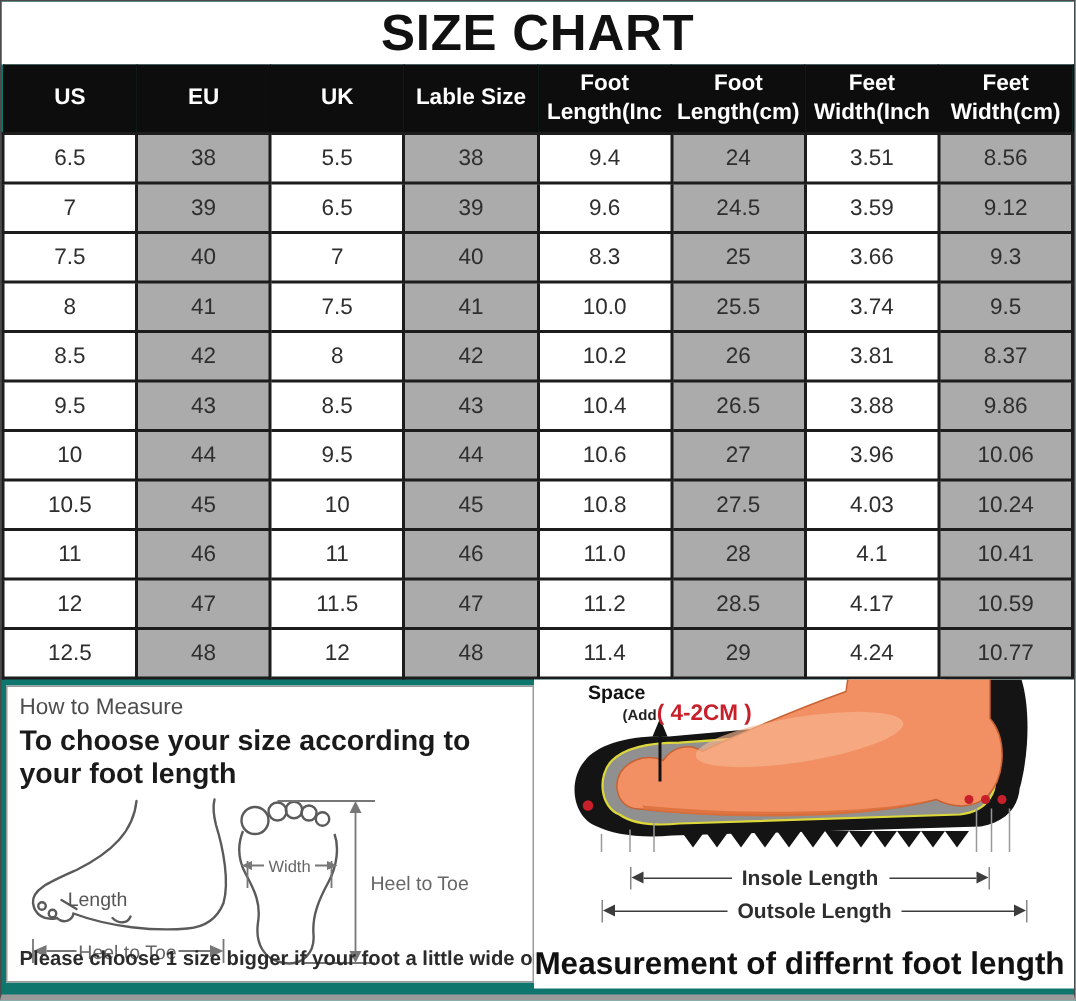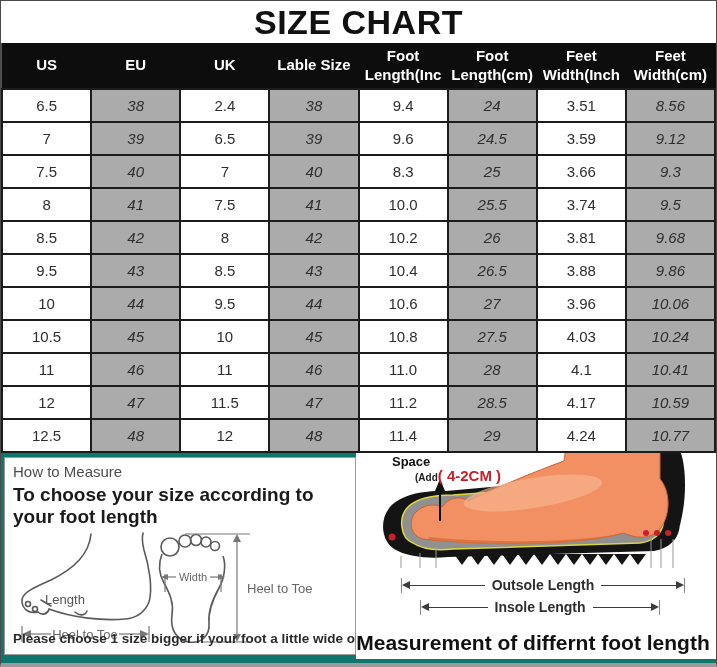--- a/index.html
+++ b/index.html
@@ -17,21 +17,21 @@
   table.size { width:100%; border-collapse:collapse; table-layout:fixed; }
   table.size th {
     background:#0d0d0d; color:#fff; font-size:15px; font-weight:bold;
     height:45px; text-align:center; vertical-align:middle; white-space:pre-line;
     line-height:1.25; border:1px solid #0d0d0d;
   }
   table.size td {
     height:33px; text-align:center; vertical-align:middle;
     font-size:15px; color:#2e2e2e; border:2px solid #1c1c1c; background:#fff;
   }
-  table.size td.shade { background:#ababab;font-style:italic; }
+  table.size td.shade { background:#ababab; }
   
   .bottom { display:flex; height:206px; }
   .guide-panel {
     width:352px; height:198px; margin:4px 0 0 3px; border:1px solid #9a9a9a;
     padding:5px 8px 0 8px; background:#fff; position:relative;
   }
   .guide-heading { font-size:15px; color:#4d4d4d; margin-bottom:4px; }
   .guide-subheading { font-size:19px; font-weight:bold; color:#1a1a1a; }
   .guide-note { font-size:13.5px; font-weight:bold; color:#2b2b2b; position:absolute; left:8px; bottom:8px; white-space:nowrap; }
   .diagram-svg { display:block; margin-top:2px; }
@@ -83,21 +83,21 @@
         <th>Feet
 Width(Inch</th>
         <th>Feet
 Width(cm)</th>
       </tr>
     </thead>
     <tbody>
         <tr>
           <td>6.5</td>
           <td class="shade">38</td>
-          <td>2.4</td>
+          <td>5.5</td>
           <td class="shade">38</td>
           <td>9.4</td>
           <td class="shade">24</td>
           <td>3.51</td>
           <td class="shade">8.56</td>
         </tr>
         <tr>
           <td>7</td>
           <td class="shade">39</td>
           <td>6.5</td>
@@ -128,21 +128,21 @@
           <td class="shade">9.5</td>
         </tr>
         <tr>
           <td>8.5</td>
           <td class="shade">42</td>
           <td>8</td>
           <td class="shade">42</td>
           <td>10.2</td>
           <td class="shade">26</td>
           <td>3.81</td>
-          <td class="shade">9.68</td>
+          <td class="shade">8.37</td>
         </tr>
         <tr>
           <td>9.5</td>
           <td class="shade">43</td>
           <td>8.5</td>
           <td class="shade">43</td>
           <td>10.4</td>
           <td class="shade">26.5</td>
           <td>3.88</td>
           <td class="shade">9.86</td>
@@ -291,32 +291,32 @@
           <line x1="33" y1="103" x2="33" y2="115"></line>
         </g>
       </svg>
 
       <div class="space-note">
         <span class="space-word">Space</span>
         <span class="space-add">(Add</span><span class="space-val">( 4-2CM )</span>
       </div>
 
       <div class="dims">
+        <div class="dim dim2">
+          <span class="tri tri-l"></span>
+            <span class="shaft"></span>
+          <span class="dim-label">Insole Length</span>
+          <span class="shaft"></span>
+            <span class="tri tri-r"></span>
+        </div>
         <div class="dim dim3">
           <span class="tri tri-l"></span>
             <span class="shaft"></span>
           <span class="dim-label">Outsole Length</span>
           <span class="shaft"></span>
             <span class="tri tri-r"></span>
         </div>
-        <div class="dim dim2">
-          <span class="tri tri-l"></span>
-            <span class="shaft"></span>
-          <span class="dim-label">Insole Length</span>
-          <span class="shaft"></span>
-            <span class="tri tri-r"></span>
-        </div>
       </div>
 
       <div class="measure-caption">Measurement of differnt foot length</div>
     </div>
   </div>
 </div>
 
 </body></html>

